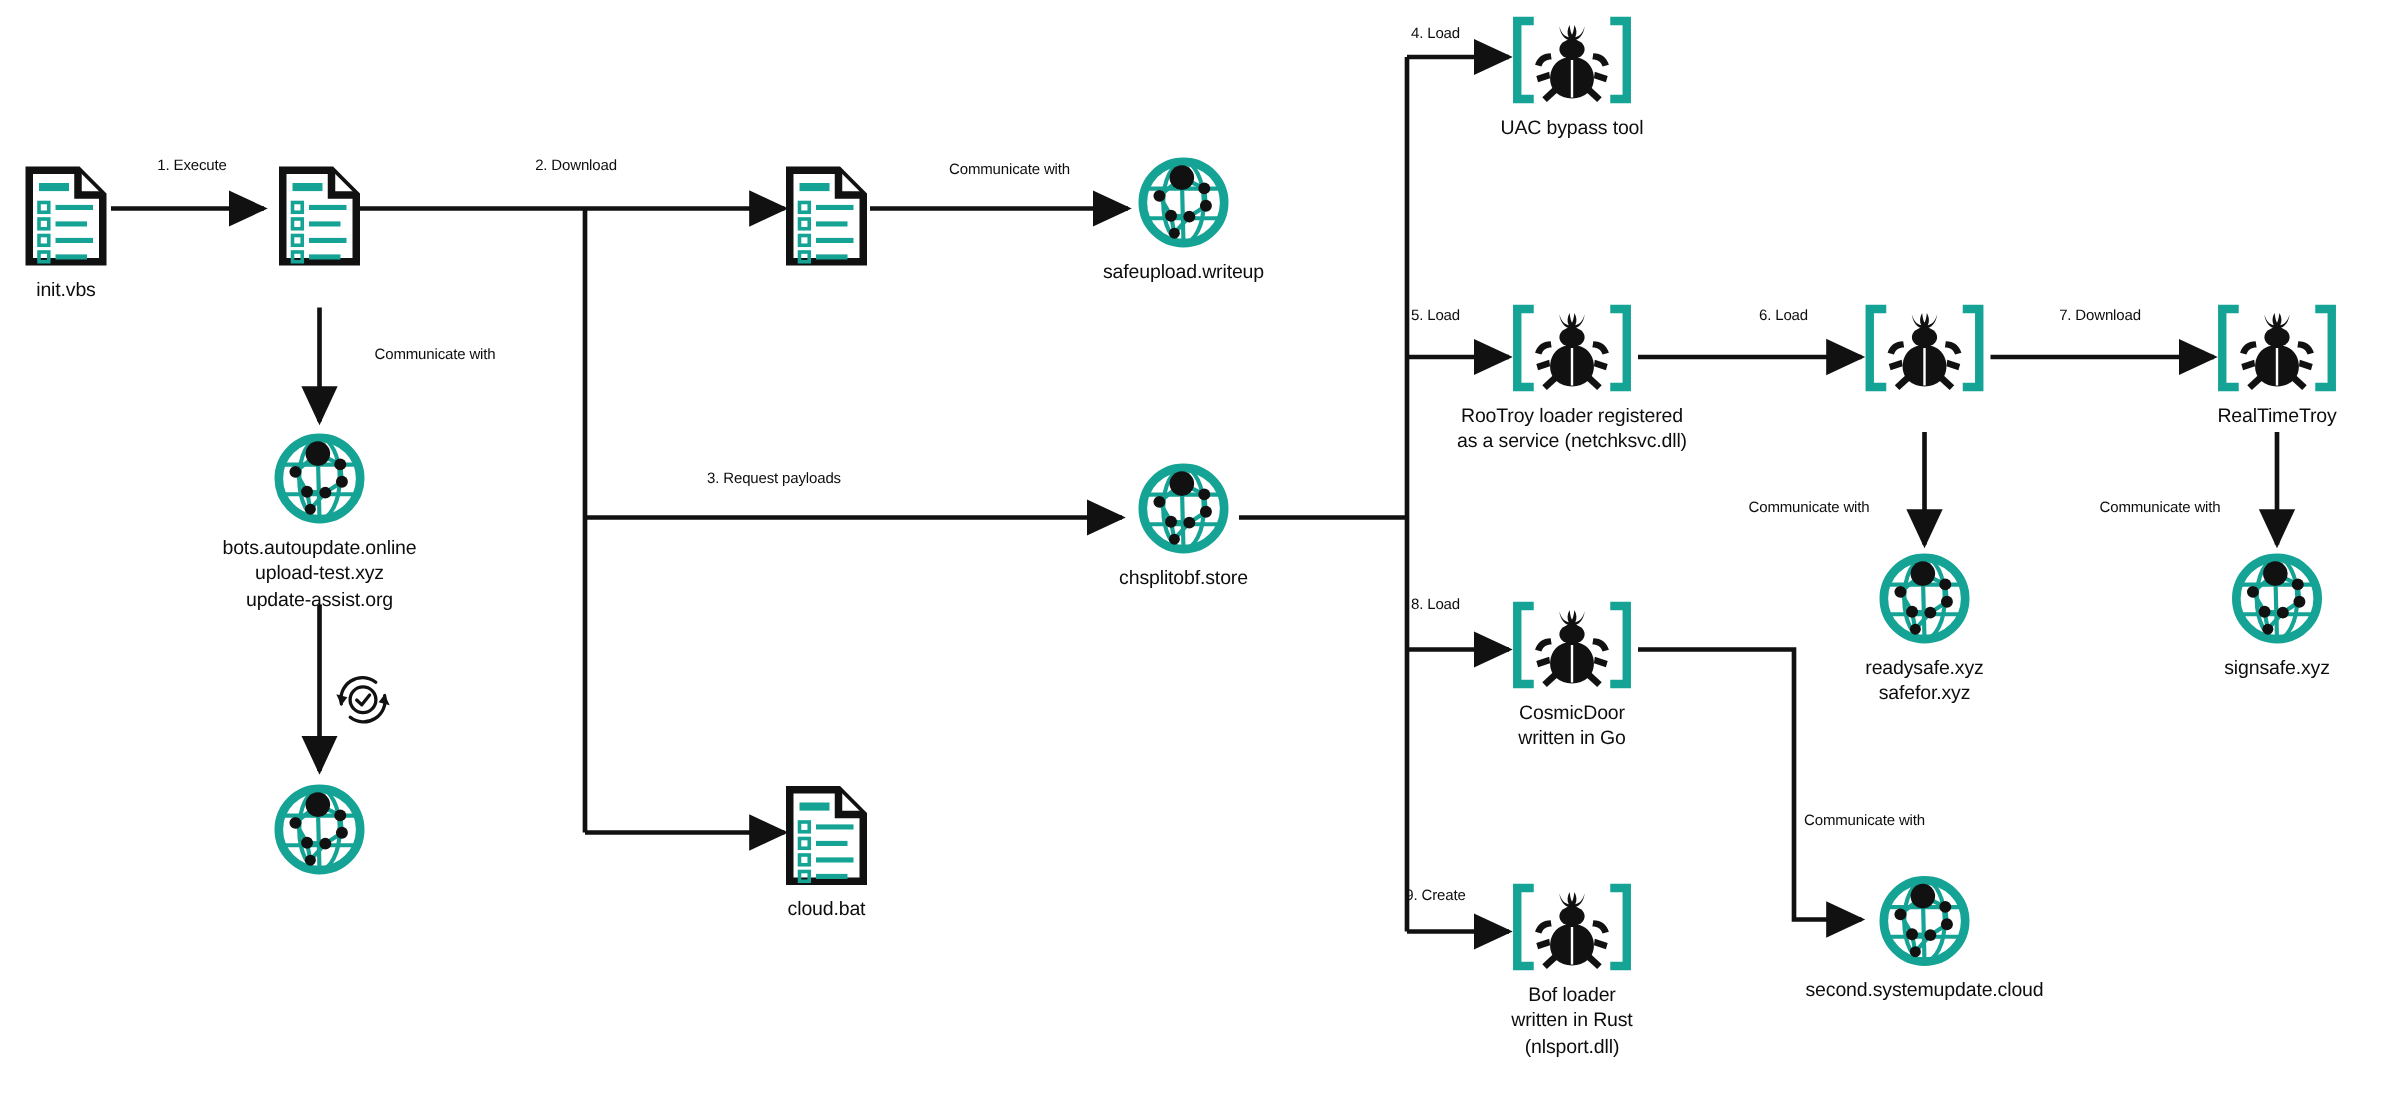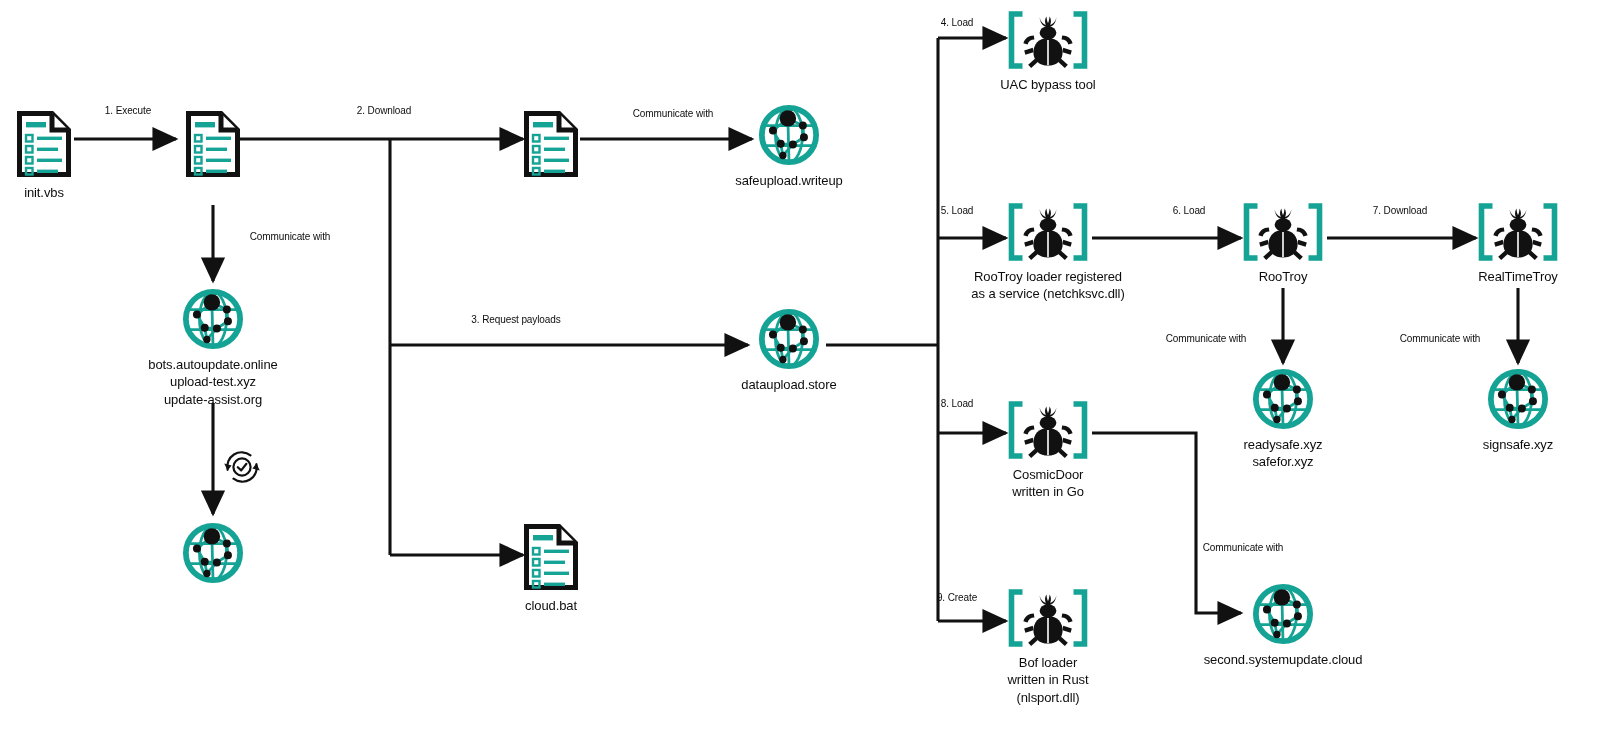--- a/index.html
+++ b/index.html
@@ -226,21 +226,21 @@
               <path d="M27,13 L28,52.4"></path>
               <path d="M20.5,36 L22.5,46.5 L31.5,36.5"></path>
             </g>
             <circle cx="27" cy="13" r="7.4" fill="#111111"></circle>
             <circle cx="40.5" cy="19.5" r="3.6" fill="#111111"></circle>
             <circle cx="13.5" cy="24" r="3.6" fill="#111111"></circle>
             <circle cx="41.5" cy="30" r="3.6" fill="#111111"></circle>
             <circle cx="20.5" cy="36" r="3.6" fill="#111111"></circle>
             <circle cx="31.5" cy="36.5" r="3.6" fill="#111111"></circle>
             <circle cx="22.5" cy="46.5" r="3.3" fill="#111111"></circle>
-          </svg></span><div class="caption">dataupload.store</div></div>
+          </svg></span><div class="caption">chsplitobf.store</div></div>
       <div class="node" style="left: 1048px; top: 10px;"><span><svg class="glyph" width="86" height="60" viewBox="0 0 86 60" aria-hidden="true">
             <g fill="none" stroke="#14a394" stroke-width="5.6" stroke-linecap="butt">
               <path d="M17.5,4 H6.5 V56 H17.5"></path>
               <path d="M68.5,4 H79.5 V56 H68.5"></path>
             </g>
             <g fill="#111111">
               <path d="M34.5,7.5 C35.5,13.5 38,16.5 43,17.5 C48,16.5 50.5,13.5 51.5,7.5 C50.2,12 48,14.2 45.2,14.9 C46.4,12.2 46.2,9.4 44.6,6.6 C44.2,10 43.6,12 43,13.2 C42.4,12 41.8,10 41.4,6.6 C39.8,9.4 39.6,12.2 40.8,14.9 C38,14.2 35.8,12 34.5,7.5 Z"></path>
               <ellipse cx="43" cy="22.8" rx="8.4" ry="6.6"></ellipse>
               <path d="M43,28 C52.6,28 57.6,34.8 57.6,42.4 C57.6,50.4 51.4,55.6 43,55.6 C34.6,55.6 28.4,50.4 28.4,42.4 C28.4,34.8 33.4,28 43,28 Z"></path>
               <path d="M42.2,30 H43.8 V55 H42.2 Z" fill="#ffffff"></path>
@@ -281,21 +281,21 @@
               <ellipse cx="43" cy="22.8" rx="8.4" ry="6.6"></ellipse>
               <path d="M43,28 C52.6,28 57.6,34.8 57.6,42.4 C57.6,50.4 51.4,55.6 43,55.6 C34.6,55.6 28.4,50.4 28.4,42.4 C28.4,34.8 33.4,28 43,28 Z"></path>
               <path d="M42.2,30 H43.8 V55 H42.2 Z" fill="#ffffff"></path>
               <path d="M28.8,25.5 C23.5,25.5 19.8,28.4 18.4,33.2 L22.6,34.4 C23.6,31.2 25.8,29.6 29.4,29.6 Z"></path>
               <path d="M57.2,25.5 C62.5,25.5 66.2,28.4 67.6,33.2 L63.4,34.4 C62.4,31.2 60.2,29.6 56.6,29.6 Z"></path>
               <path d="M27.8,37.8 L19.2,40.6 L20.4,44.8 L28.4,42.2 Z"></path>
               <path d="M58.2,37.8 L66.8,40.6 L65.6,44.8 L57.6,42.2 Z"></path>
               <path d="M30.2,48.4 L23.2,54.8 L26.2,58 L33,51.8 Z"></path>
               <path d="M55.8,48.4 L62.8,54.8 L59.8,58 L53,51.8 Z"></path>
             </g>
-          </svg></span><div class="caption">RooTroy</div></div>
+          </svg></span></div>
       <div class="node" style="left: 1518px; top: 202px;"><span><svg class="glyph" width="86" height="60" viewBox="0 0 86 60" aria-hidden="true">
             <g fill="none" stroke="#14a394" stroke-width="5.6" stroke-linecap="butt">
               <path d="M17.5,4 H6.5 V56 H17.5"></path>
               <path d="M68.5,4 H79.5 V56 H68.5"></path>
             </g>
             <g fill="#111111">
               <path d="M34.5,7.5 C35.5,13.5 38,16.5 43,17.5 C48,16.5 50.5,13.5 51.5,7.5 C50.2,12 48,14.2 45.2,14.9 C46.4,12.2 46.2,9.4 44.6,6.6 C44.2,10 43.6,12 43,13.2 C42.4,12 41.8,10 41.4,6.6 C39.8,9.4 39.6,12.2 40.8,14.9 C38,14.2 35.8,12 34.5,7.5 Z"></path>
               <ellipse cx="43" cy="22.8" rx="8.4" ry="6.6"></ellipse>
               <path d="M43,28 C52.6,28 57.6,34.8 57.6,42.4 C57.6,50.4 51.4,55.6 43,55.6 C34.6,55.6 28.4,50.4 28.4,42.4 C28.4,34.8 33.4,28 43,28 Z"></path>
               <path d="M42.2,30 H43.8 V55 H42.2 Z" fill="#ffffff"></path>

